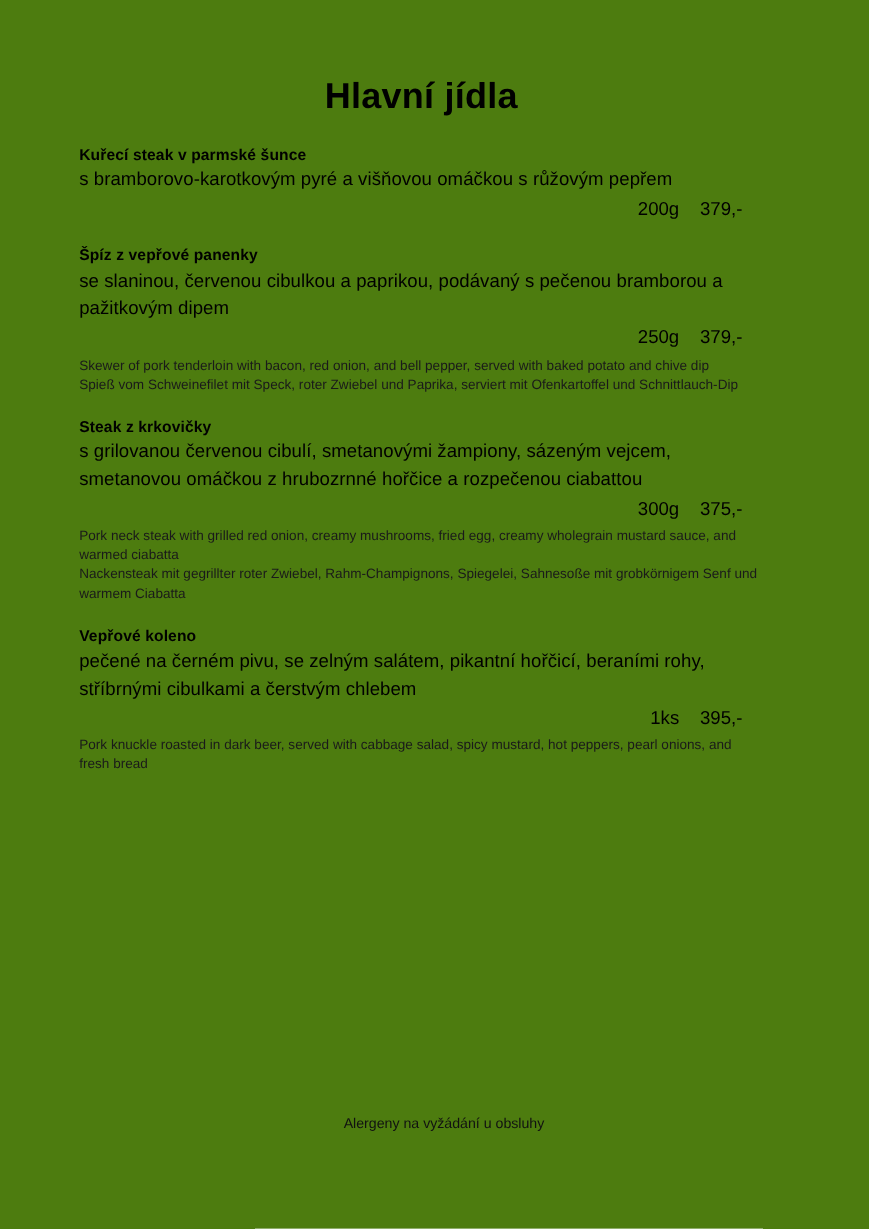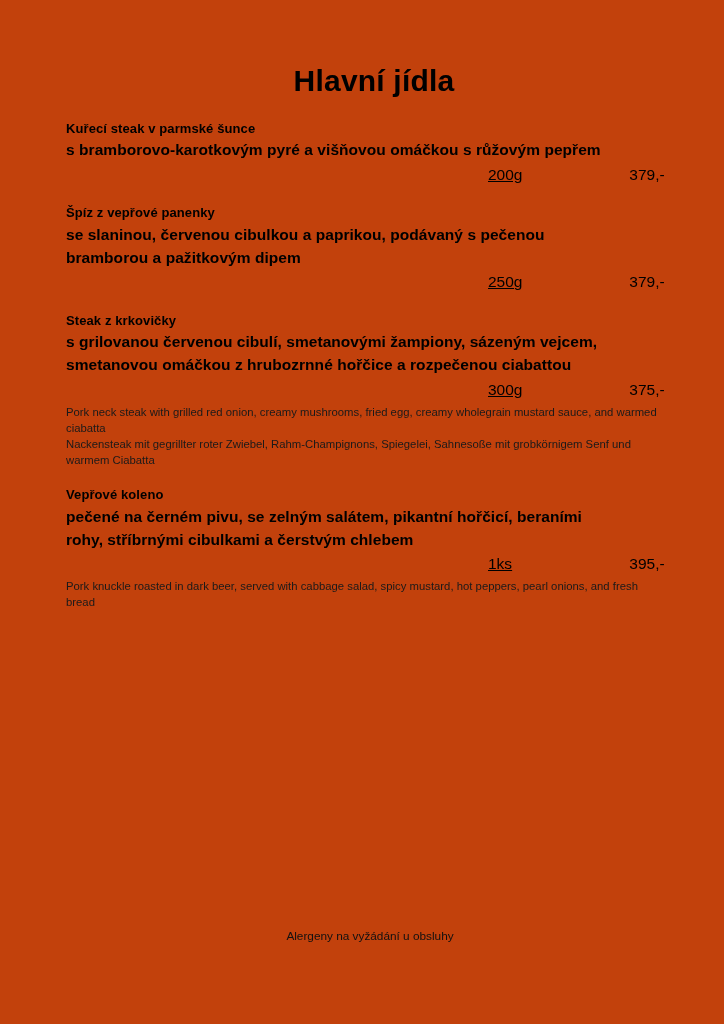--- a/index.html
+++ b/index.html
@@ -11,23 +11,23 @@
     width: 724px;
     height: 1024px;
     font-family: "Liberation Sans", sans-serif;
     color: #000000;
     -webkit-font-smoothing: antialiased;
   }
   .page {
     position: relative;
     width: 724px;
     height: 1024px;
-    background: #c2410c;
+    background: #4d7c0f;
     box-sizing: border-box;
-    padding: 0 42px 0 66px;
+    padding: 0 88px 0 66px;
     overflow: hidden;
   }
   .page-title {
     text-align: center;
     font-size: 30px;
     font-weight: bold;
     letter-spacing: 0.2px;
     margin: 0;
     padding-top: 62px;
     padding-bottom: 0;
@@ -41,38 +41,38 @@
   }
   .item-name {
     font-size: 13px;
     font-weight: bold;
     line-height: 1.45;
     margin: 0 0 1px 0;
     letter-spacing: 0.1px;
   }
   .item-desc {
     font-size: 15.5px;
-    font-weight: bold;
+    font-weight: normal;
     line-height: 1.46;
     margin: 0;
     max-width: 540px;
     letter-spacing: 0.05px;
   }
   .price-row {
     display: flex;
     justify-content: flex-end;
     align-items: baseline;
     font-size: 15.5px;
     line-height: 1.5;
     margin-top: 1px;
     padding-right: 0px;
   }
   .price-weight {
     width: 124px;
-    text-decoration: underline;
+    text-align: right;
   }
   .price-value {
     width: 70px;
     text-align: center;
   }
   .translations {
     margin-top: 3px;
   }
   .translation {
     font-size: 11.3px;
@@ -111,20 +111,24 @@
       </div>
     </div>
 
     <div class="menu-item">
       <div class="item-name">Špíz z vepřové panenky</div>
       <div class="item-desc">se slaninou, červenou cibulkou a paprikou, podávaný s pečenou bramborou a pažitkovým dipem</div>
       <div class="price-row">
         <span class="price-weight">250g</span>
         <span class="price-value">379,-</span>
       </div>
+      <div class="translations">
+        <p class="translation">Skewer of pork tenderloin with bacon, red onion, and bell pepper, served with baked potato and chive dip</p>
+        <p class="translation">Spieß vom Schweinefilet mit Speck, roter Zwiebel und Paprika, serviert mit Ofenkartoffel und Schnittlauch-Dip</p>
+      </div>
     </div>
 
     <div class="menu-item">
       <div class="item-name">Steak z krkovičky</div>
       <div class="item-desc">s grilovanou červenou cibulí, smetanovými žampiony, sázeným vejcem, smetanovou omáčkou z hrubozrnné hořčice a rozpečenou ciabattou</div>
       <div class="price-row">
         <span class="price-weight">300g</span>
         <span class="price-value">375,-</span>
       </div>
       <div class="translations">

